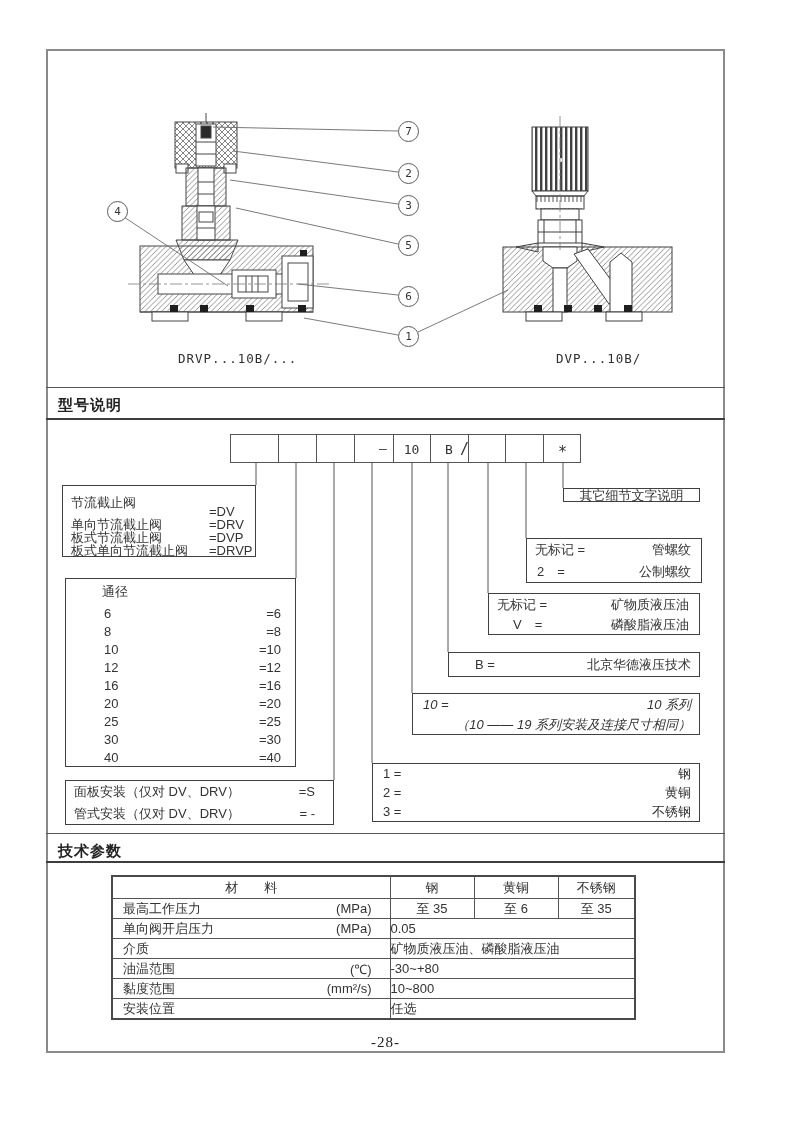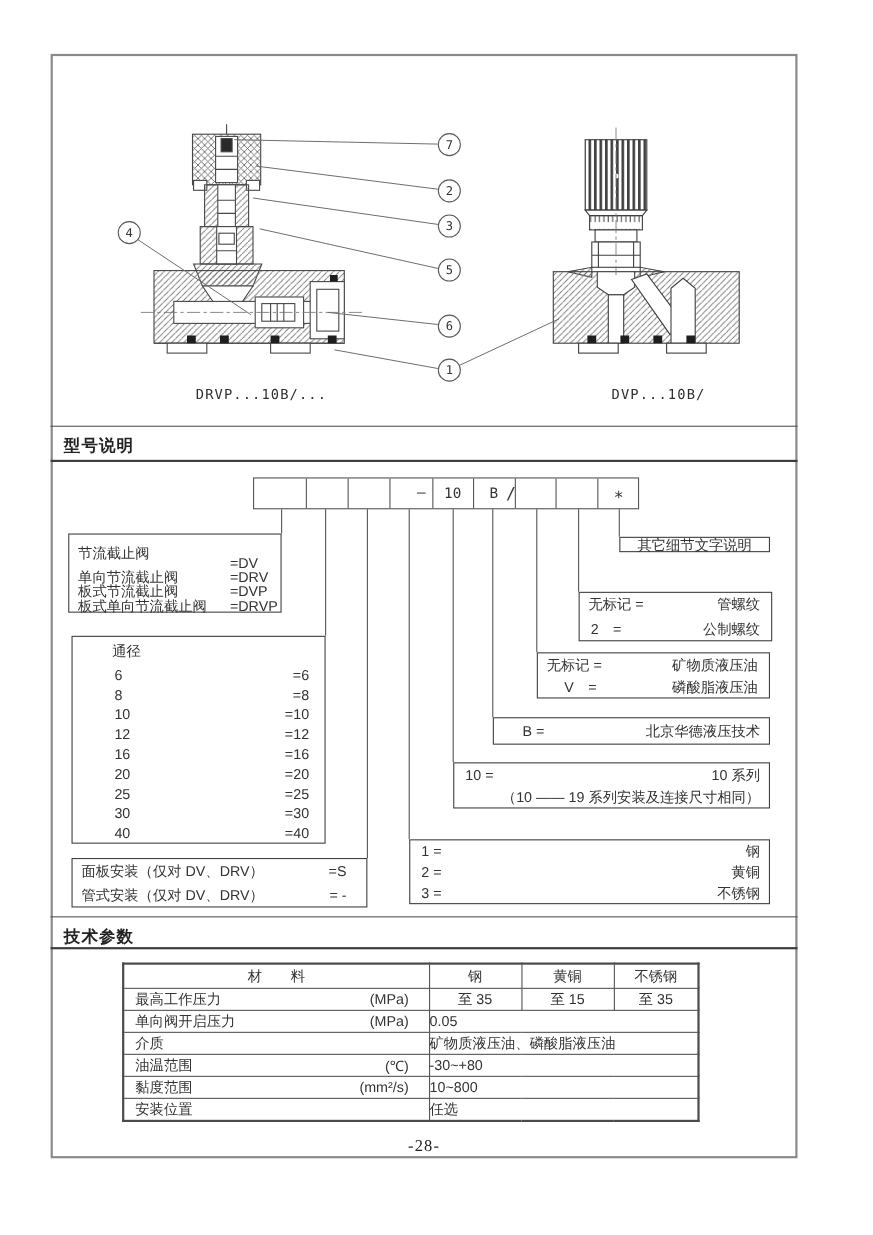--- a/index.html
+++ b/index.html
@@ -231,21 +231,21 @@
     <div class="lrow" style="padding:0 18px 0 8px;"><span>面板安装（仅对 DV、DRV）</span><span>=S</span></div>
     <div class="lrow" style="padding:0 18px 0 8px;"><span>管式安装（仅对 DV、DRV）</span><span>= -</span></div>
   </div>
 
   <div class="lbox" style="left:372px;top:763px;width:328px;height:59px;">
     <div class="lrow" style="padding:0 8px 0 10px;"><span>1 =</span><span>钢</span></div>
     <div class="lrow" style="padding:0 8px 0 10px;"><span>2 =</span><span>黄铜</span></div>
     <div class="lrow" style="padding:0 8px 0 10px;"><span>3 =</span><span>不锈钢</span></div>
   </div>
 
-  <div class="lbox" style="left:412px;top:693px;width:288px;height:42px;">
+  <div class="lbox" style="left:412px;top:693px;width:288px;height:42px;font-style:italic;">
     <div class="lrow" style="padding:0 8px 0 10px;"><span>10 =</span><span>10 系列</span></div>
     <div class="lrow end-row" style="padding:0 8px 0 10px;"><span>（10 —— 19 系列安装及连接尺寸相同）</span></div>
   </div>
 
   <div class="lbox" style="left:448px;top:652px;width:252px;height:25px;">
     <div class="lrow" style="padding:0 8px 0 26px;"><span>B =</span><span>北京华德液压技术</span></div>
   </div>
 
   <div class="lbox" style="left:488px;top:593px;width:212px;height:42px;">
     <div class="lrow" style="padding:0 10px 0 8px;"><span>无标记 =</span><span>矿物质液压油</span></div>
@@ -275,21 +275,21 @@
     <tbody>
         <tr class="hdr">
       <td>材　　料</td>
       <td>钢</td>
       <td>黄铜</td>
       <td>不锈钢</td>
     </tr>
     <tr>
       <td><div class="lc"><span>最高工作压力</span><span>(MPa)</span></div></td>
       <td class="vc">至 35</td>
-      <td class="vc">至 15</td>
+      <td class="vc">至 6</td>
       <td class="vc">至 35</td>
     </tr>
     <tr>
       <td><div class="lc"><span>单向阀开启压力</span><span>(MPa)</span></div></td>
       <td class="ml" colspan="3">0.05</td>
     </tr>
     <tr>
       <td><div class="lc"><span>介质</span><span></span></div></td>
       <td class="ml" colspan="3">矿物质液压油、磷酸脂液压油</td>
     </tr>

